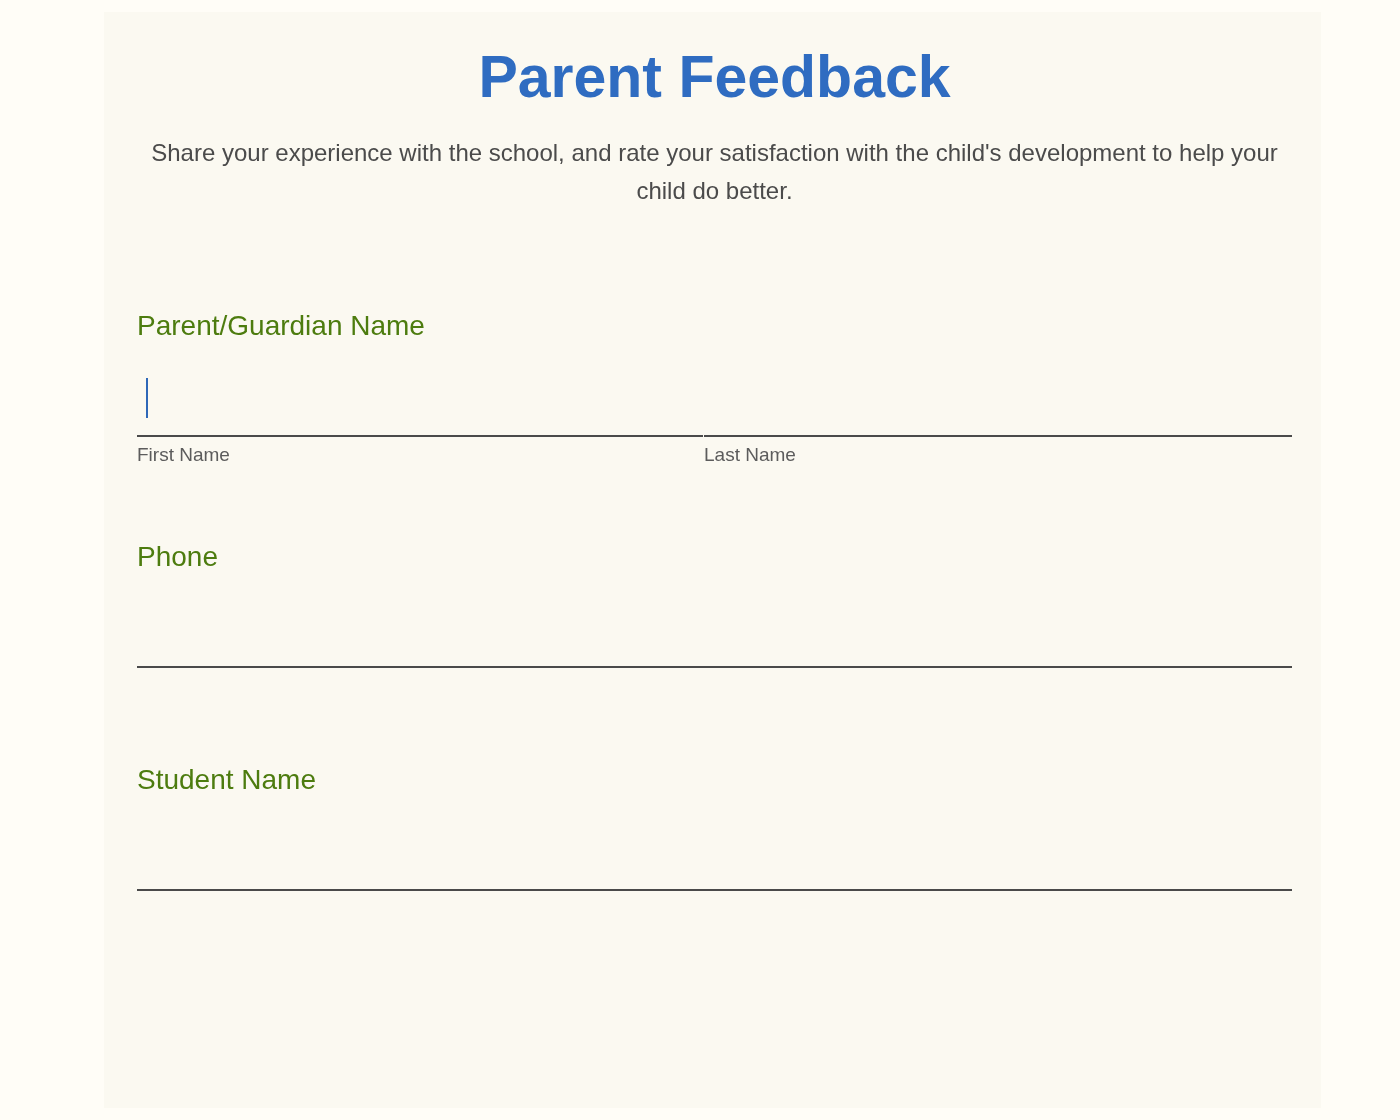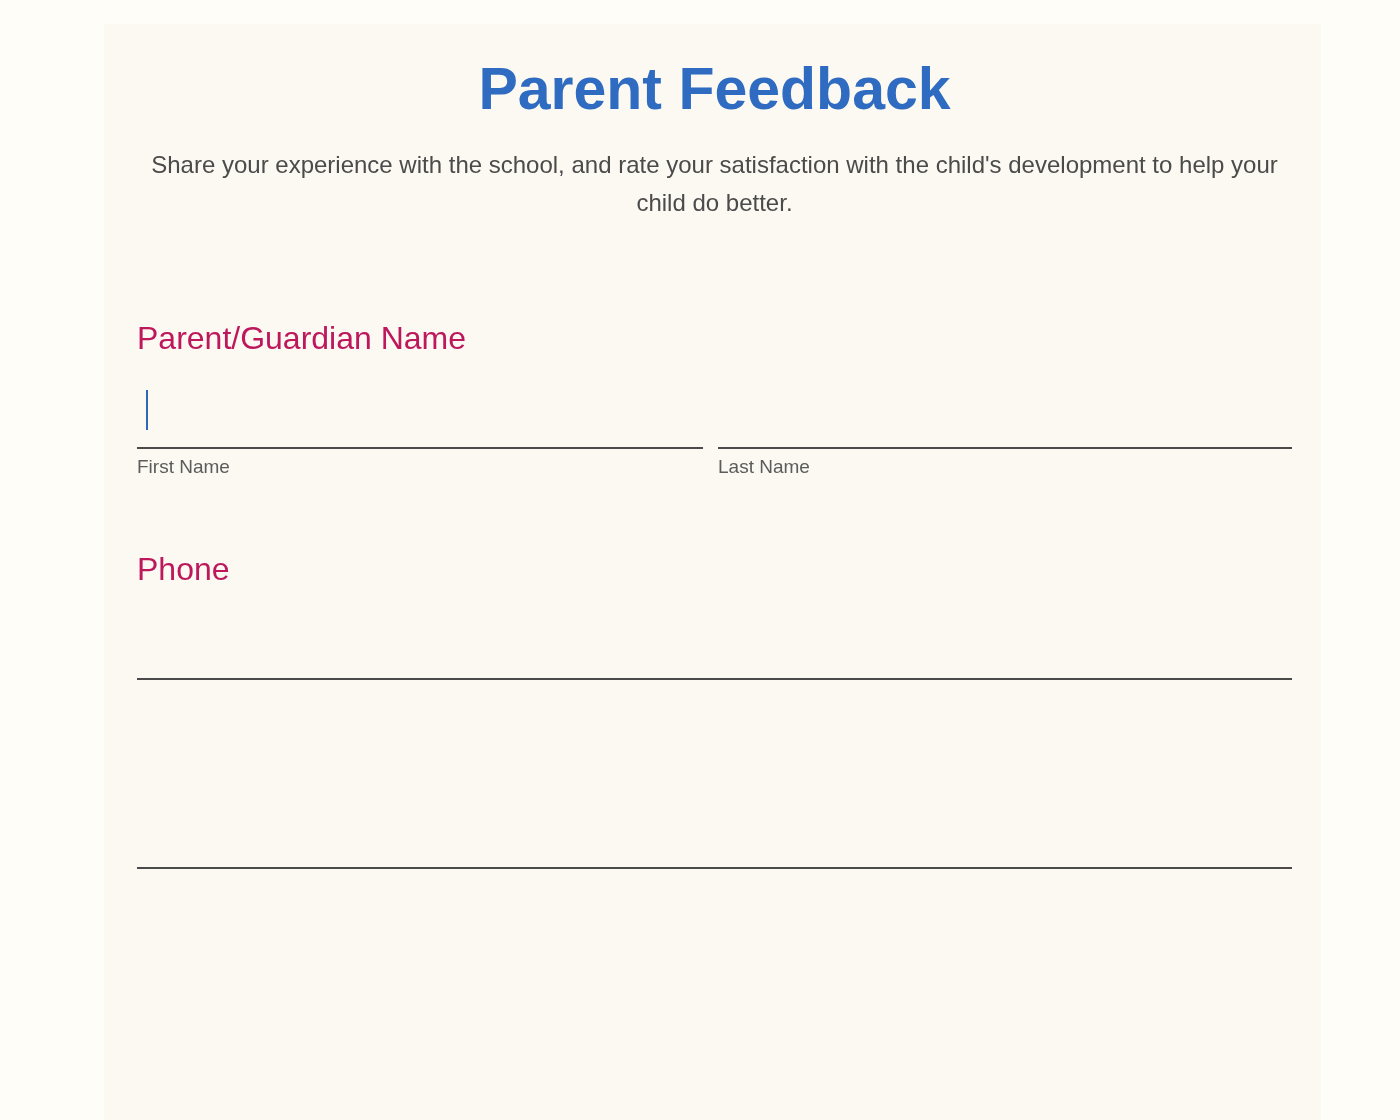--- a/index.html
+++ b/index.html
@@ -13,21 +13,21 @@
   }
   .page {
     position: relative;
     width: 1400px;
     height: 1120px;
     background: #fffdf7;
   }
   .card {
     position: absolute;
     left: 104px;
-    top: 24px;
+    top: 12px;
     width: 1217px;
     height: 1096px;
     background: #fbf9f1;
   }
   .card-inner {
     padding: 0 29px 0 33px;
   }
   .form-title {
     margin: 36px 0 0 0;
     text-align: center;
@@ -39,24 +39,24 @@
   }
   .form-subtitle {
     width: 1150px;
     margin: 27px auto 0 auto;
     text-align: center;
     font-size: 24px;
     line-height: 38px;
     color: #4b4b4b;
   }
   .field-label {
-    font-size: 32px;
+    font-size: 28px;
     line-height: 34px;
     font-weight: 500;
-    color: #be185d;
+    color: #4d7c0f;
   }
   .field-parent  { margin-top: 99px; }
   .field-phone   { margin-top: 72px; }
   .field-email   { margin-top: 100px; }
   .field-student { margin-top: 95px; }
 
   .input-area {
     position: relative;
     height: 92px;
     border-bottom: 2px solid #4a4a4a;
@@ -72,21 +72,21 @@
     background: transparent;
     outline: none;
     padding: 0;
     margin: 0;
     font-family: "Liberation Sans", sans-serif;
     font-size: 24px;
     color: #1d1d1d;
   }
   .name-columns {
     display: flex;
-    gap: 15px;
+    gap: 1px;
   }
   .col-first { width: 566px; }
   .col-last  { flex: 1; }
   .sublabel {
     margin-top: 5px;
     font-size: 19px;
     line-height: 26px;
     color: #5c5c5c;
   }
   .caret {
@@ -131,20 +131,21 @@
 
       <div class="field field-phone">
         <div class="field-label">Phone</div>
         <div class="input-area">
           <input class="line-input" type="text" value="" style="">
         </div>
       </div>
 
 
       <div class="field field-student">
+        <div class="field-label">Student Name</div>
         <div class="input-area">
           <input class="line-input" type="text" value="" style="">
         </div>
       </div>
 
     </div>
   </div>
 </div>
 
 </body></html>

